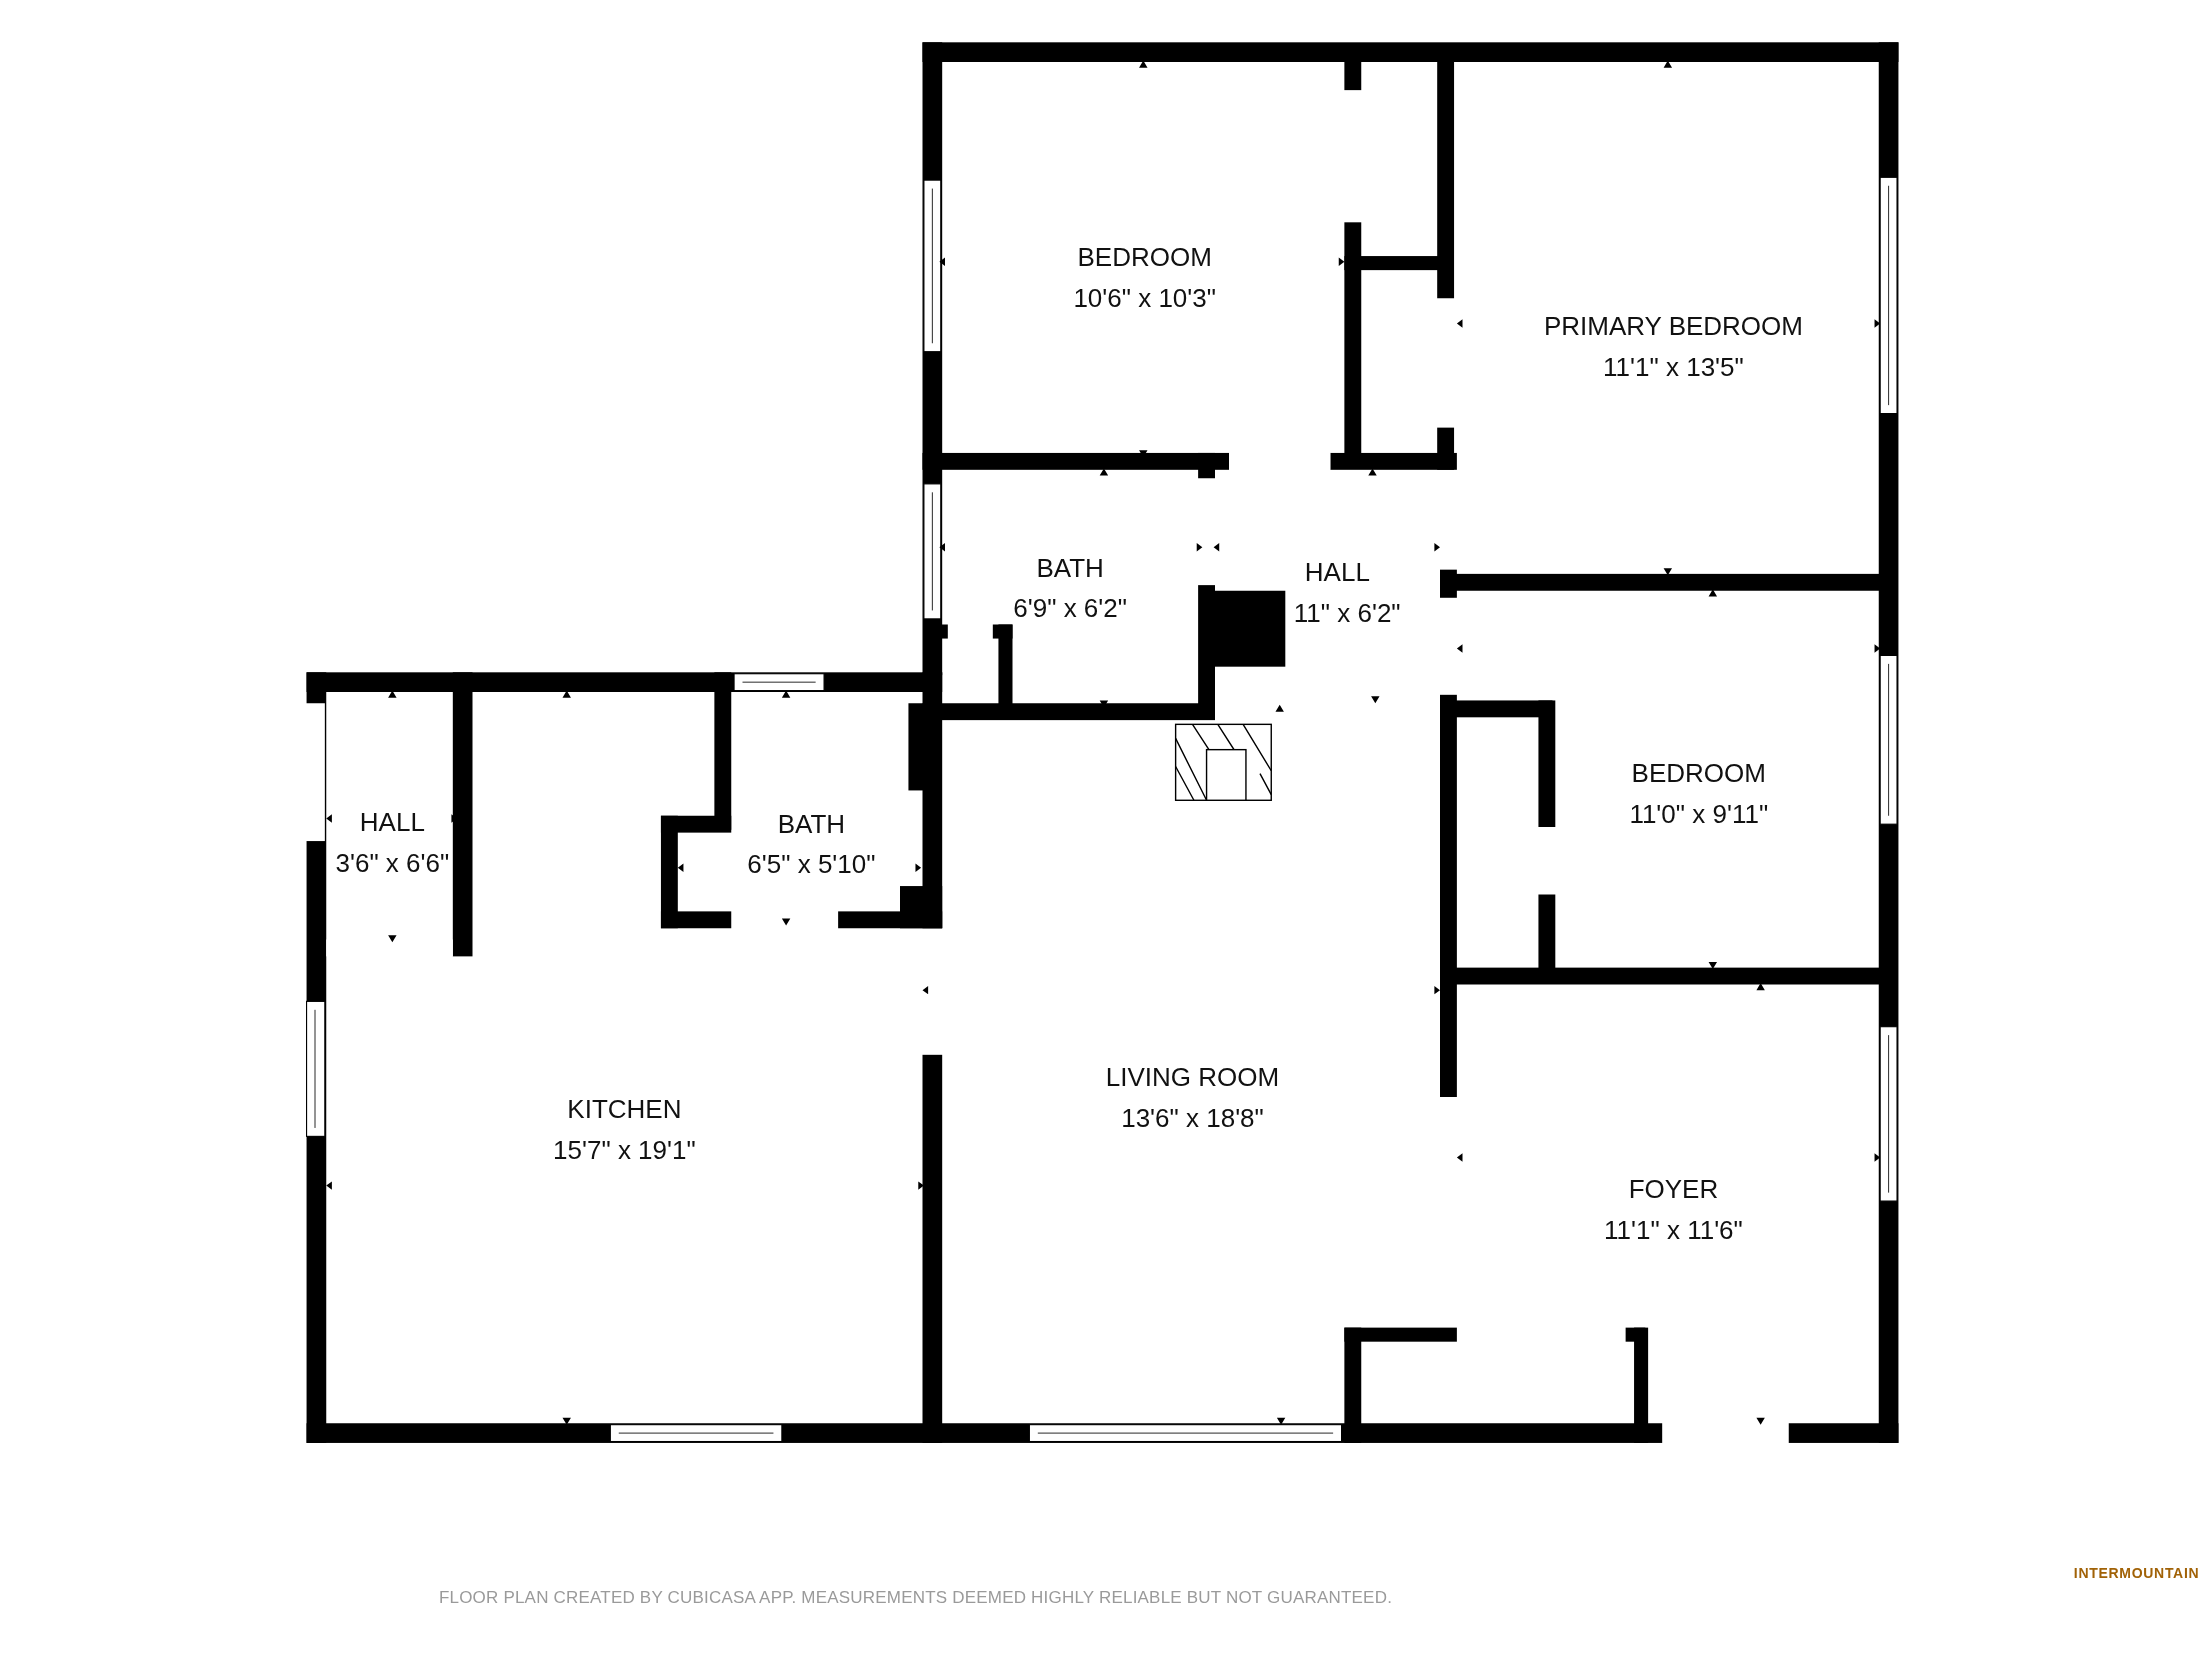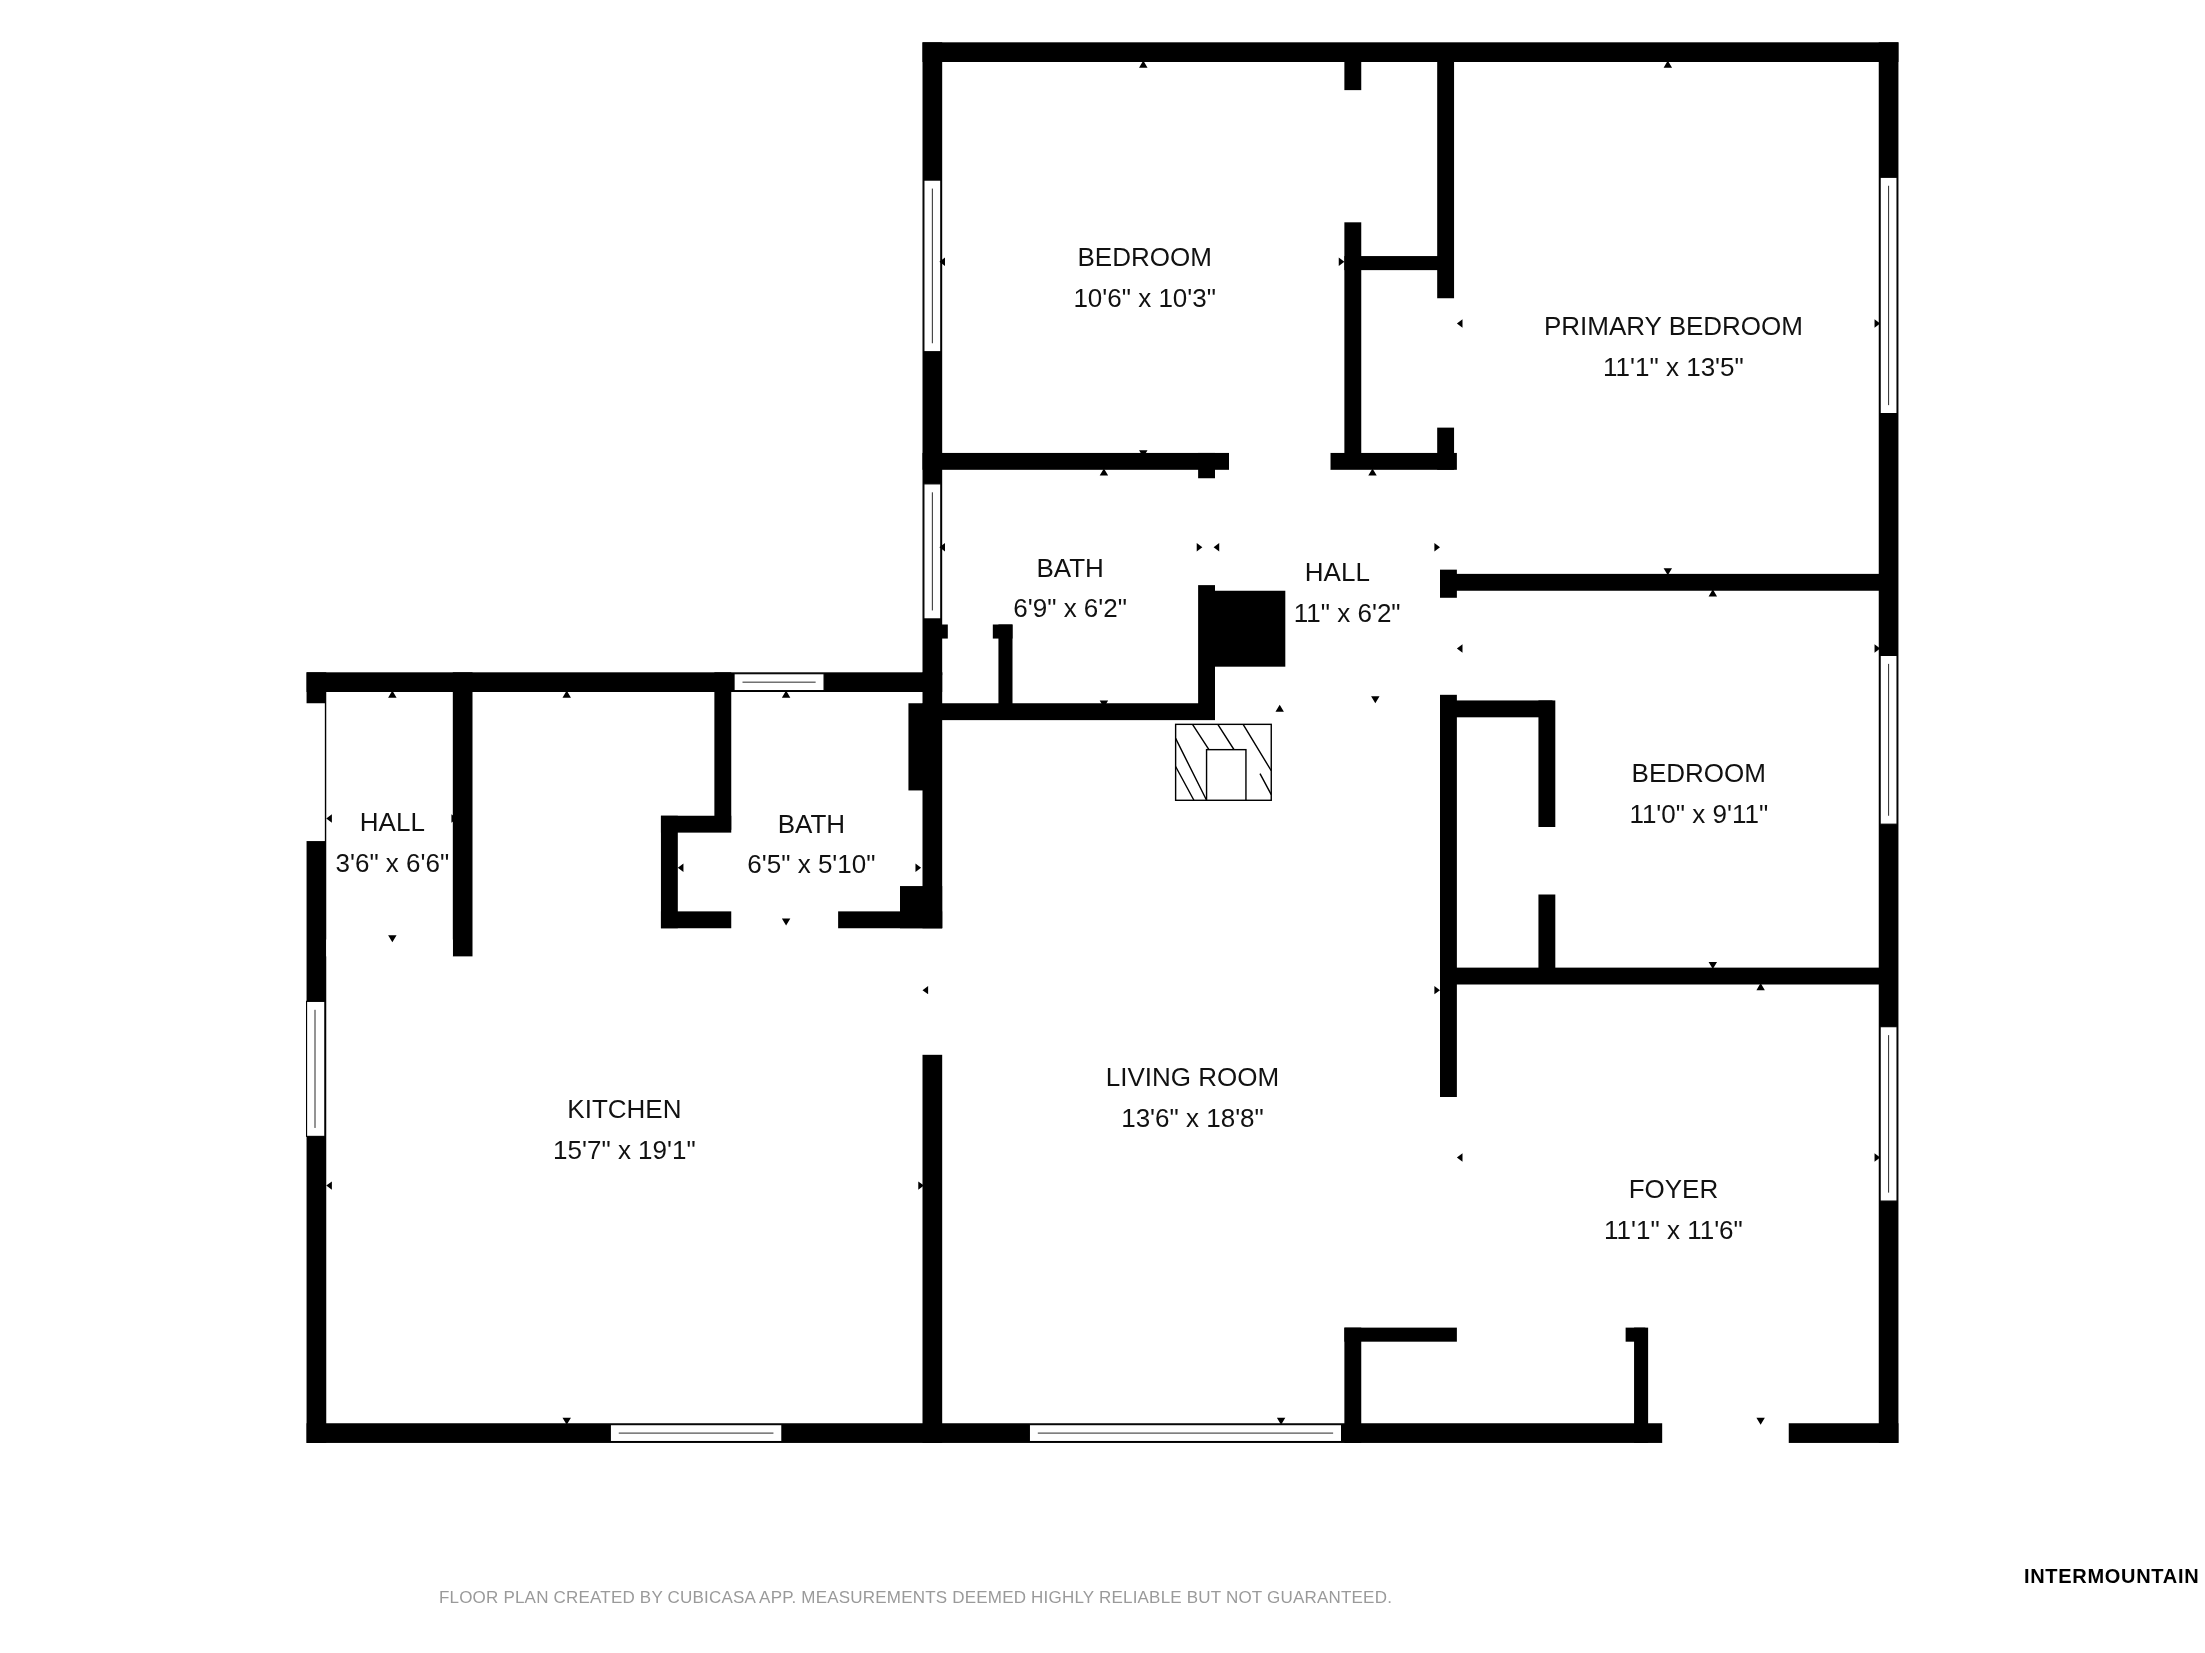--- a/index.html
+++ b/index.html
@@ -14,22 +14,22 @@
     font-family:"Liberation Sans", sans-serif; font-size:18.5px; fill:#111;
     text-anchor:middle;
   }
   .footer {
     position:absolute; left:0; width:1831px; top:1588px; text-align:center;
     font-family:"Liberation Sans", sans-serif; font-size:17px; color:#9a9a9a;
     letter-spacing:0.2px;
   }
   .watermark {
     position:absolute; right:5.7px; top:1565px;
-    font-family:"Liberation Sans", sans-serif; font-weight:bold; font-size:20px;
-    color:#000000; letter-spacing:0.7px;
+    font-family:"Liberation Sans", sans-serif; font-weight:bold; font-size:14px;
+    color:#a16207; letter-spacing:0.7px;
   }
 </style>
 </head>
 <body>
 
 <svg id="plan" viewBox="0 0 1568 1176" xmlns="http://www.w3.org/2000/svg">
   <g>
 
     <rect class="wall" x="656" y="30" width="694" height="14"></rect>
     <rect class="wall" x="1336" y="30" width="14" height="996"></rect>

